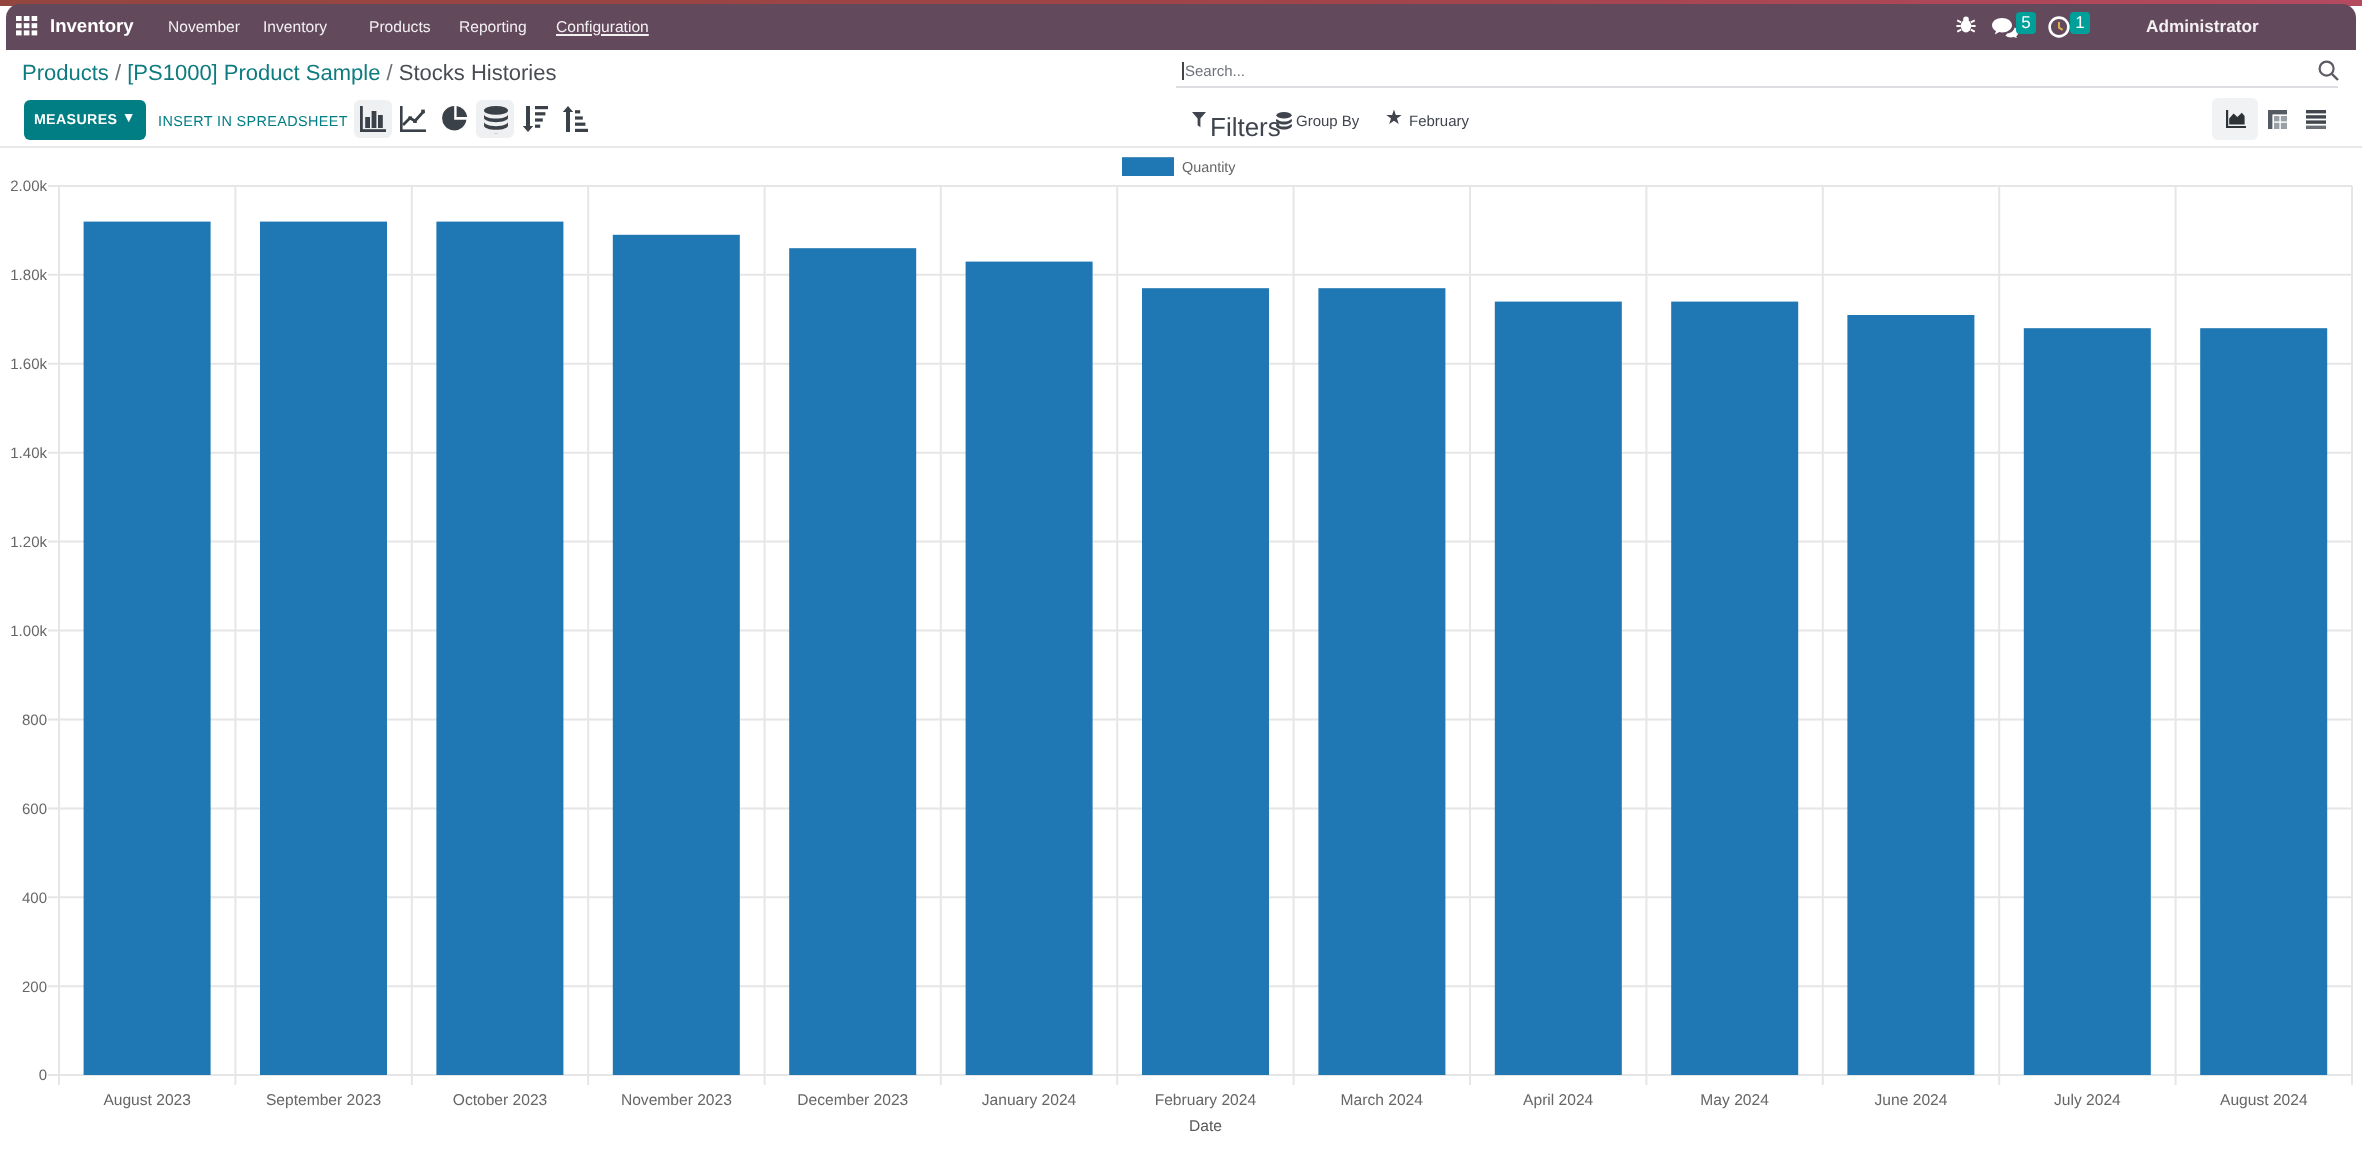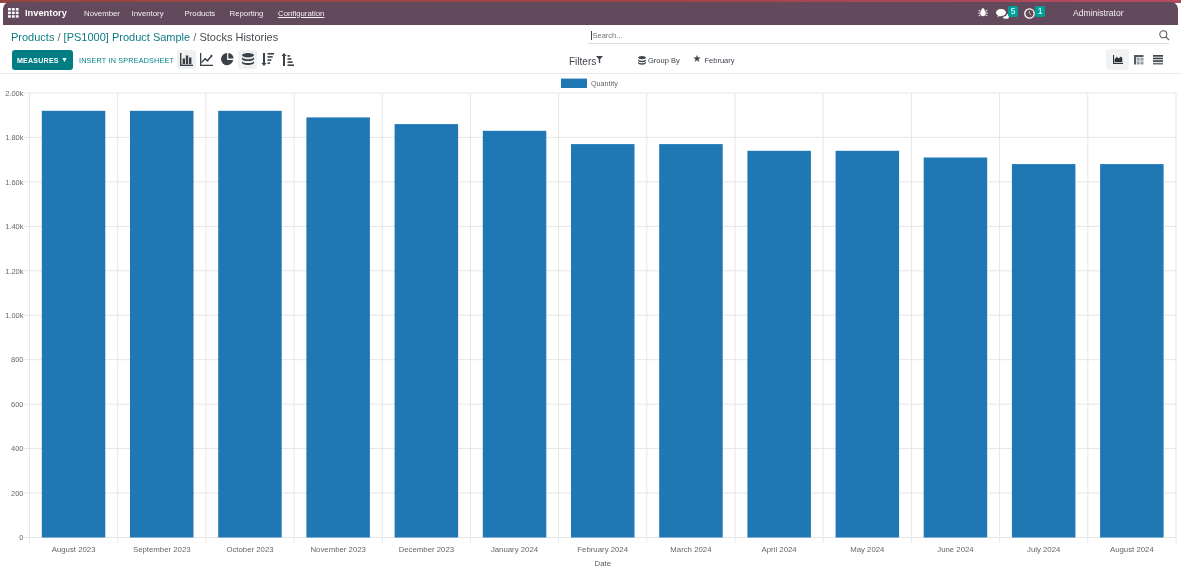--- a/index.html
+++ b/index.html
@@ -48,21 +48,21 @@
   <svg class="abs" style="left:996px;top:8.5px" width="13" height="10" viewBox="0 0 13 10">
     <path fill="#ffffff" d="M5 0 C2.2 0 0 1.6 0 3.6 C0 4.8 0.8 5.9 2 6.5 L1.4 8.2 L3.6 7 C4 7.1 4.6 7.2 5 7.2 C7.8 7.2 10 5.6 10 3.6 C10 1.6 7.8 0 5 0 Z"></path>
     <path fill="#ffffff" d="M7.6 7.7 C9.6 7.4 11.1 6.2 11.3 4.7 C12.4 5.3 13.1 6.3 13.1 7.3 C13.1 8 12.7 8.7 12.1 9.2 L12.5 10 L10.7 9.5 C10.3 9.6 9.9 9.7 9.5 9.7 C8.4 9.7 7.4 9.3 6.7 8.7 C7.1 8.4 7.4 8.1 7.6 7.7 Z"></path>
   </svg>
   <div class="abs" style="left:1008px;top:5.5px;width:10px;height:11.5px;background:#00a09a;border-radius:2px;color:#fff;font-size:8.5px;text-align:center;line-height:11.5px;">5</div>
   <svg class="abs" style="left:1024px;top:8px" width="11" height="11" viewBox="0 0 11 11">
     <circle cx="5.5" cy="5.5" r="4.7" fill="none" stroke="#ffffff" stroke-width="1.3"></circle>
     <path d="M5.5 3 L5.5 5.8 L7.3 6.9" stroke="#dfb14e" stroke-width="1" fill="none"></path>
   </svg>
   <div class="abs" style="left:1035px;top:5.5px;width:10px;height:11.5px;background:#00a09a;border-radius:2px;color:#fff;font-size:8.5px;text-align:center;line-height:11.5px;">1</div>
-  <div class="abs" style="left:1073px;top:8px;color:rgba(255,255,255,.92);font-size:8.6px;">Administrator</div>
+  <div class="abs" style="left:1073px;top:8px;color:rgba(255,255,255,.92);font-size:8.6px;font-weight:bold;">Administrator</div>
 
   <div class="abs" style="left:11px;top:31px;font-size:11px;color:#6b6f76;white-space:nowrap;">
     <span style="color:#0e7b80;">Products</span>
     <span> / </span>
     <span style="color:#0e7b80;">[PS1000] Product Sample</span>
     <span> / </span>
     <span style="color:#494c52;text-align:center;">Stocks Histories</span>
   </div>
 
   <div class="abs" style="left:588px;top:28px;width:581px;height:15.5px;border-bottom:1px solid #dcdde0;"></div>
@@ -124,21 +124,21 @@
       <rect x="6.5" y="11.4" width="6.5" height="1.6"></rect>
       <rect x="6.5" y="8.3" width="5.2" height="1.6"></rect>
       <rect x="6.5" y="5.2" width="3.9" height="1.6"></rect>
       <rect x="6.5" y="2.1" width="2.6" height="1.6"></rect>
     </g>
   </svg>
 
   <svg class="abs" style="left:595.5px;top:56px" width="7" height="8" viewBox="0 0 7 8">
     <path fill="#3f444d" d="M0 0 L7 0 L4.2 3.3 L4.2 7.6 L2.8 6.6 L2.8 3.3 Z"></path>
   </svg>
-  <div class="abs" style="left:569px;top:55.5px;font-size:10px;color:#3f444d;">Filters</div>
+  <div class="abs" style="left:605px;top:55.5px;font-size:13px;color:#3f444d;">Filters</div>
   <svg class="abs" style="left:637.5px;top:55.5px" width="8" height="9" viewBox="0 0 8 9">
     <g fill="#3f444d">
       <ellipse cx="4" cy="1.6" rx="3.8" ry="1.6"></ellipse>
       <path d="M0.3 3.5 C1.1 4.3 2.5 4.8 4 4.8 C5.5 4.8 6.9 4.3 7.7 3.5 C7.9 3.7 8 4 8 4.3 C8 5.4 6.2 6.3 4 6.3 C1.8 6.3 0 5.4 0 4.3 C0 4 0.1 3.7 0.3 3.5 Z"></path>
       <path d="M0.3 6 C1.1 6.8 2.5 7.3 4 7.3 C5.5 7.3 6.9 6.8 7.7 6 C7.9 6.2 8 6.5 8 6.8 C8 7.9 6.2 8.8 4 8.8 C1.8 8.8 0 7.9 0 6.8 C0 6.5 0.1 6.2 0.3 6 Z"></path>
     </g>
   </svg>
   <div class="abs" style="left:648px;top:55.5px;font-size:7.5px;color:#3f444d;">Group By</div>
   <div class="abs" style="left:692.5px;top:53px;font-size:10px;color:#3f444d;">★</div>
   <div class="abs" style="left:704.5px;top:55.5px;font-size:7.5px;color:#3f444d;">February</div>

